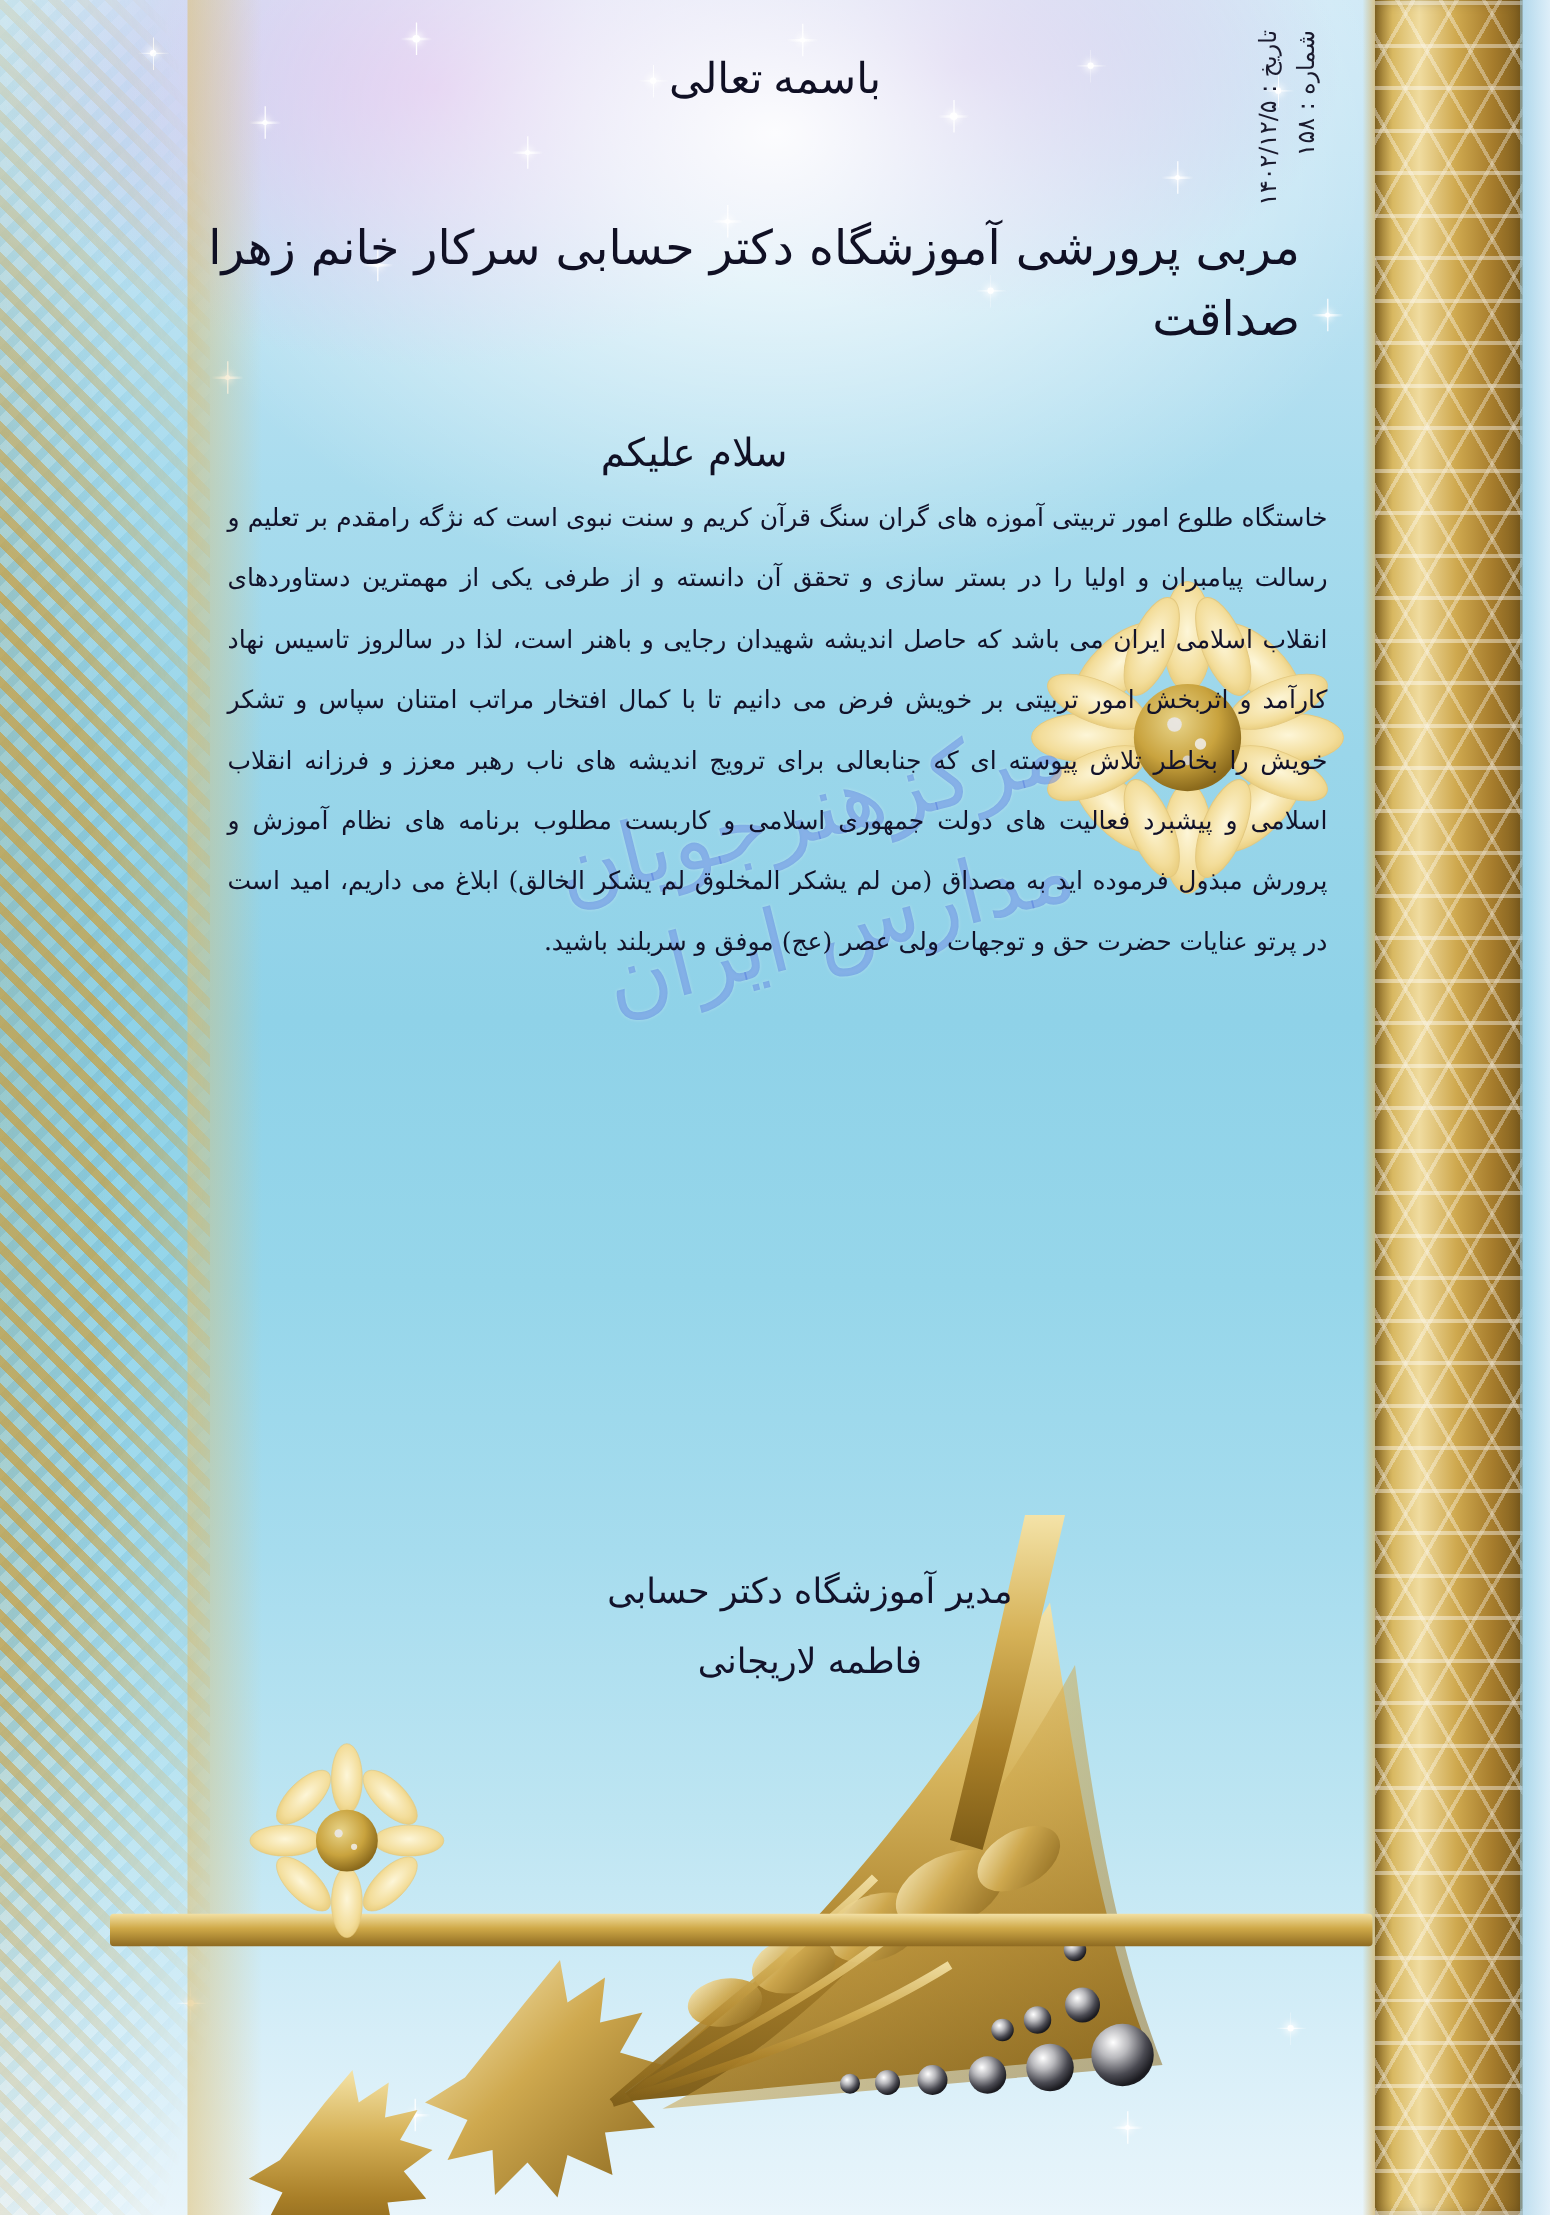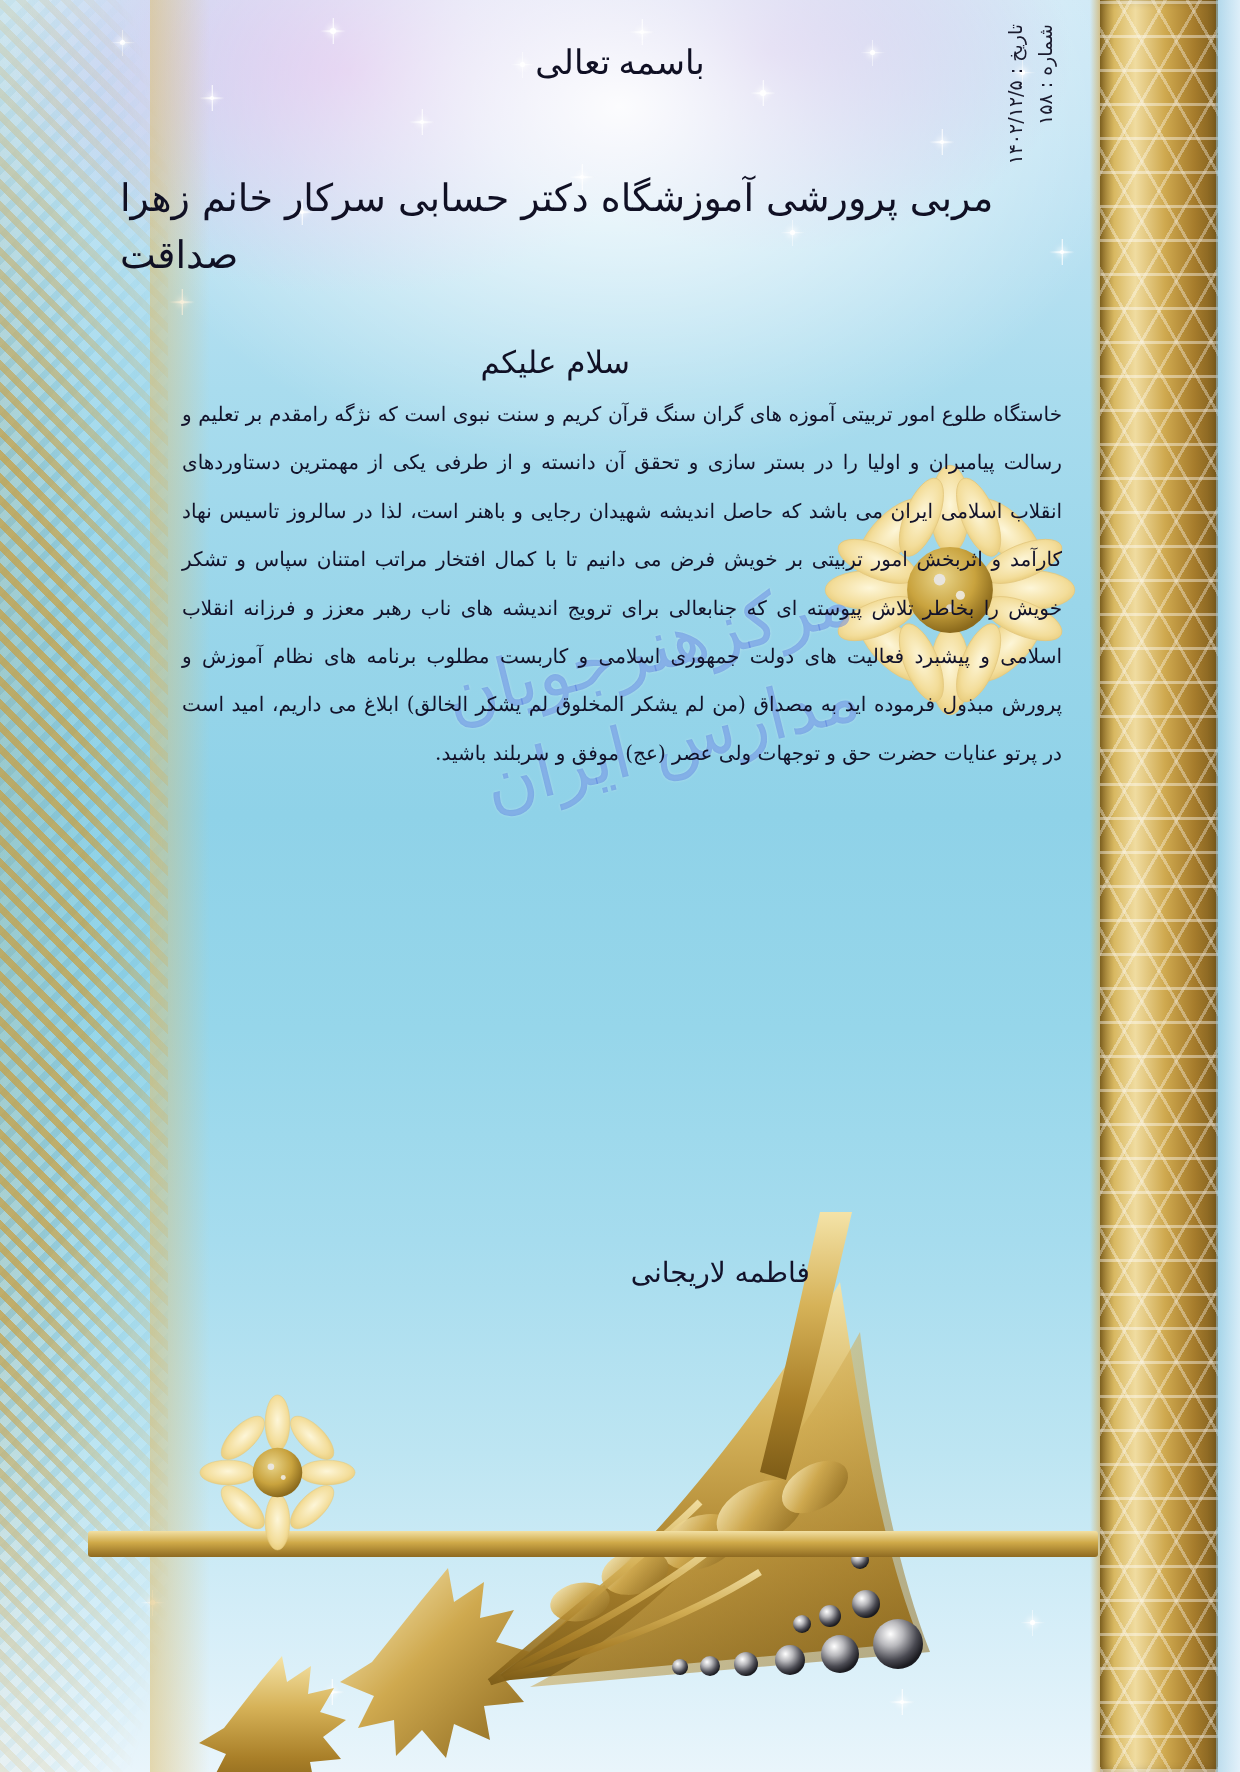--- a/index.html
+++ b/index.html
@@ -144,21 +144,21 @@
     font-size: 34px;
     color: #101024;
     font-family: Liberation Serif, serif;
   }
 
   .addressee {
     position: absolute;
     top: 170px;
     left: 120px;
     right: 200px;
-    text-align: left;
+    text-align: right;
     font-size: 38px;
     line-height: 1.5;
     color: #101024;
     font-family: "DejaVu Serif", serif;
   }
 
   .greeting {
     position: absolute;
     top: 308px;
     right: 610px;
@@ -402,16 +402,17 @@
 
   <div class="addressee">مربی پرورشی آموزشگاه دکتر حسابی سرکار خانم زهرا صداقت</div>
 
   <div class="greeting">سلام علیکم</div>
 
   <div class="body-text">
     <p>خاستگاه طلوع امور تربیتی آموزه های گران سنگ قرآن کریم و سنت نبوی است که نژگه رامقدم بر تعلیم و رسالت پیامبران و اولیا را در بستر سازی و تحقق آن دانسته و از طرفی یکی از مهمترین دستاوردهای انقلاب اسلامی ایران می باشد که حاصل اندیشه شهیدان رجایی و باهنر است، لذا در سالروز تاسیس نهاد کارآمد و اثربخش امور تربیتی بر خویش فرض می دانیم تا با کمال افتخار مراتب امتنان سپاس و تشکر خویش را بخاطر تلاش پیوسته ای که جنابعالی برای ترویج اندیشه های ناب رهبر معزز و فرزانه انقلاب اسلامی و پیشبرد فعالیت های دولت جمهوری اسلامی و کاربست مطلوب برنامه های نظام آموزش و پرورش مبذول فرموده اید به مصداق (من لم یشکر المخلوق لم یشکر الخالق) ابلاغ می داریم، امید است در پرتو عنایات حضرت حق و توجهات ولی عصر (عج) موفق و سربلند باشید.</p>
   </div>
 
   <div class="signature">
+    <div>مدیر آموزشگاه دکتر حسابی</div>
     <div>فاطمه لاریجانی</div>
   </div>
 
 </div>
 
 </body></html>

